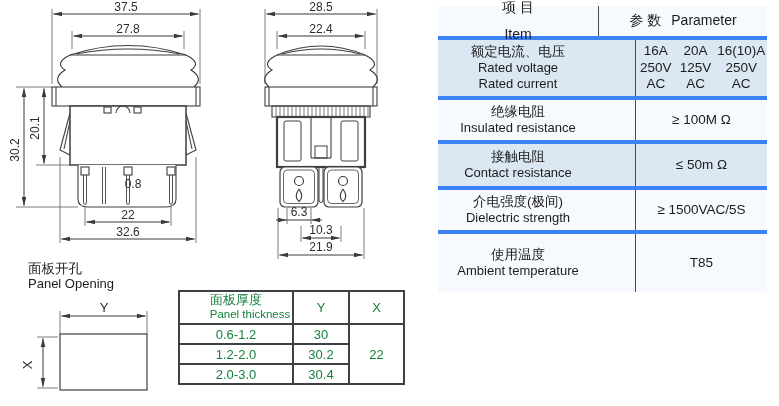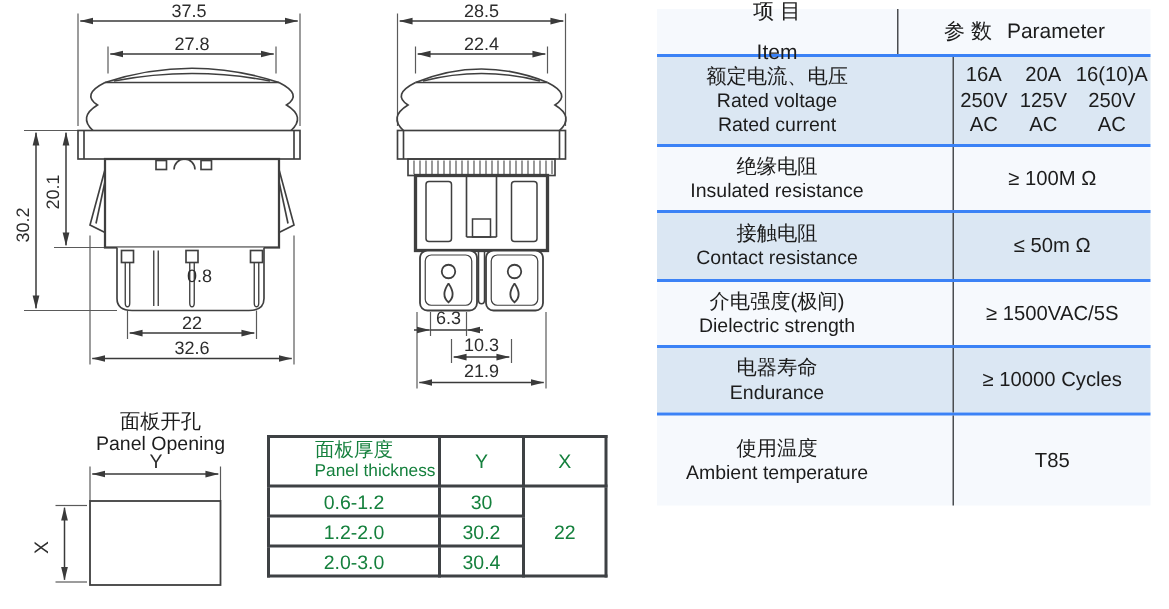--- a/index.html
+++ b/index.html
@@ -4,41 +4,41 @@
 <style>
   html,body{margin:0;padding:0;background:#ffffff;}
   .canvas{position:relative;width:779px;height:406px;background:#fff;
           font-family:"Liberation Sans",sans-serif;overflow:hidden;padding-left:14px;}
 
   
   .draw{position:absolute;left:0;top:0;}
   .draw text{font-family:"Liberation Sans",sans-serif;fill:#2d2d2d;stroke:none;}
 
   
-  .panel-title{position:absolute;left:28px;top:261px;width:158px;text-align:center;
-               color:#1d1d1d;line-height:1.15;margin-top:12px;}
+  .panel-title{position:absolute;left:28px;top:261px;width:158px;text-align:left;
+               color:#1d1d1d;line-height:1.15;}
   .panel-title .zh{font-size:13.5px;}
   .panel-title .en{font-size:13px;}
 
   
   .panel-table{position:absolute;left:178px;top:290px;border-collapse:collapse;
                color:#15803d;}
   .panel-table th,.panel-table td{border:2px solid #3e4144;padding:0;text-align:center;
                font-weight:normal;background:#fff;}
   .panel-table th{height:31px;}
   .panel-table td{height:18px;font-size:13px;}
   .pt-c1{width:112px;} .pt-c2{width:54px;} .pt-c3{width:53px;}
   .pt-zh{font-size:13px;display:block;line-height:1.15;}
   .pt-en{font-size:11.5px;display:block;line-height:1.15;margin-left:28px;}
   .pt-head{font-size:13px;}
 
   
   .spec-table{position:absolute;left:438px;top:6px;width:329px;color:#1c1c1c;}
   .spec-row{display:flex;box-sizing:border-box;}
-  .spec-row.sep{border-top:2px solid #3b82f6;gap:37px;}
+  .spec-row.sep{border-top:4px solid #3b82f6;gap:37px;}
   .bgb{background:#dbe7f3;}
   .bgw{background:#f6f9fd;}
   .c-item{width:160px;display:flex;flex-direction:column;justify-content:center;
           align-items:center;text-align:center;line-height:1.22;}
   .c-param{flex:1;border-left:1.5px solid #4a4d50;display:flex;flex-direction:row;
            justify-content:center;align-items:center;text-align:center;line-height:1.25;}
   .spec-head{display:flex;align-items:center;justify-content:center;gap:10px;
              font-size:14px;}
   .l-zh{font-size:13.5px;}
   .l-en{font-size:13px;}
@@ -273,29 +273,20 @@
     <div class="spec-row sep bgw" style="height:44px">
       <div class="c-item">
         <div class="l-zh">介电强度(极间)</div>
         <div class="l-en">Dielectric strength</div>
       </div>
       <div class="c-param">
         <div class="l-p">≥ 1500VAC/5S</div>
       </div>
     </div>
 
-    <div class="spec-row sep bgb" style="height:45px">
-      <div class="c-item">
-        <div class="l-zh">电器寿命</div>
-        <div class="l-en">Endurance</div>
-      </div>
-      <div class="c-param">
-        <div class="l-p">≥ 10000 Cycles</div>
-      </div>
-    </div>
 
     <div class="spec-row sep bgw" style="height:62px">
       <div class="c-item">
         <div class="l-zh">使用温度</div>
         <div class="l-en">Ambient temperature</div>
       </div>
       <div class="c-param">
         <div class="l-p">T85</div>
       </div>
     </div>

